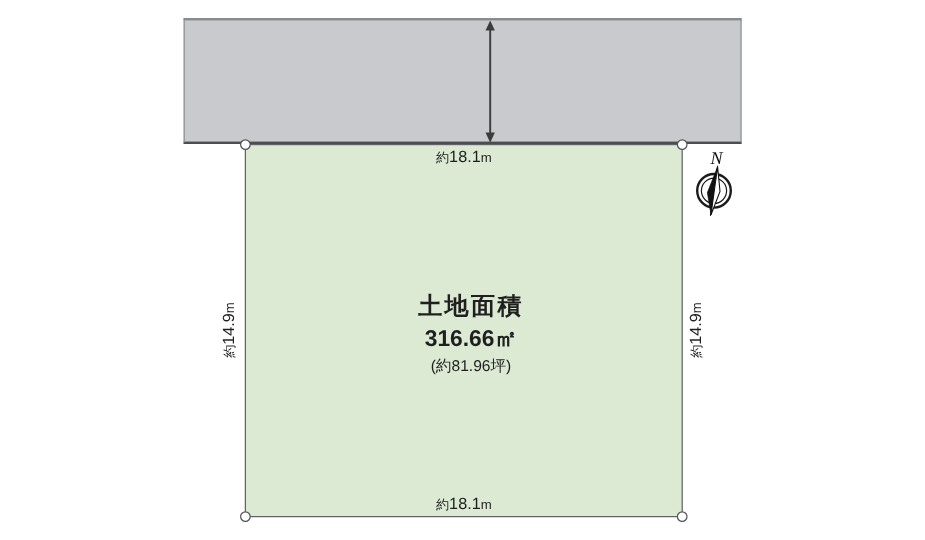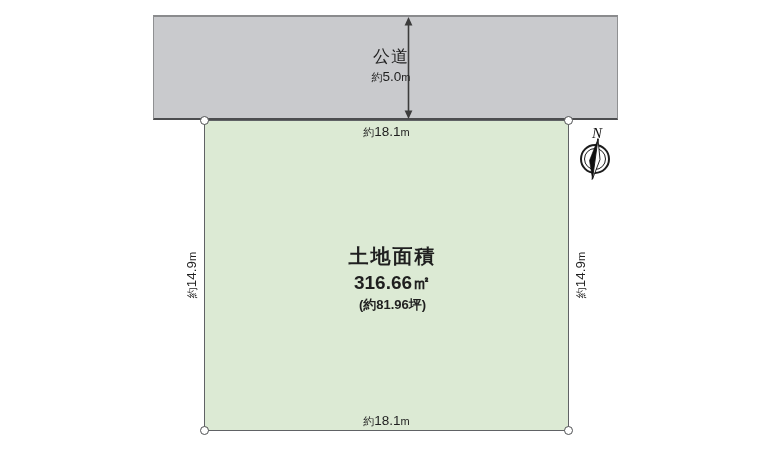--- a/index.html
+++ b/index.html
@@ -80,21 +80,21 @@
     position: absolute;
     left: 204px; top: 243px;
     width: 365px;
     text-align: center;
     line-height: 1.3;
     z-index: 2;
     padding-left: 12px;
   }
   .area-title { font-size: 20px; font-weight: bold; letter-spacing: 2px; }
   .area-m2    { font-size: 19px; font-weight: bold; margin-top: 2px; }
-  .area-tsubo { font-size: 13px; font-weight: bold; margin-top: 1px; }
+  .area-tsubo { font-size: 13px; font-weight: normal; margin-top: 1px; }
   
   .compass-n {
     position: absolute;
     left: 597px; top: 133px;
     transform: translate(-50%,-50%);
     font-family: "Liberation Serif", "DejaVu Serif", serif;
     font-style: italic;
     font-size: 15px;
     color: #111;
     z-index: 2;
@@ -111,26 +111,20 @@
 <div class="canvas">
 
   <div class="road"></div>
 
   <svg class="road-arrow" viewBox="0 0 13 102">
     <line x1="6.5" y1="7" x2="6.5" y2="95" stroke="#3c3c3c" stroke-width="1.6"></line>
     <polygon points="6.5,0 2.6,8.5 10.4,8.5" fill="#3c3c3c"></polygon>
     <polygon points="6.5,102 2.6,93.5 10.4,93.5" fill="#3c3c3c"></polygon>
   </svg>
 
-  <div class="road-label-group">
-    <div class="road-name">公道</div>
-    <div class="road-width">
-      <span class="dim-prefix">約</span><span class="dim-value">5.0</span><span class="dim-unit">m</span>
-    </div>
-  </div>
 
   <div class="plot"></div>
 
   <div class="corner-marker corner-tl"></div>
   <div class="corner-marker corner-tr"></div>
   <div class="corner-marker corner-bl"></div>
   <div class="corner-marker corner-br"></div>
 
   <div class="dim-label dim-top">
     <span class="dim-prefix">約</span><span class="dim-value">18.1</span><span class="dim-unit">m</span>

